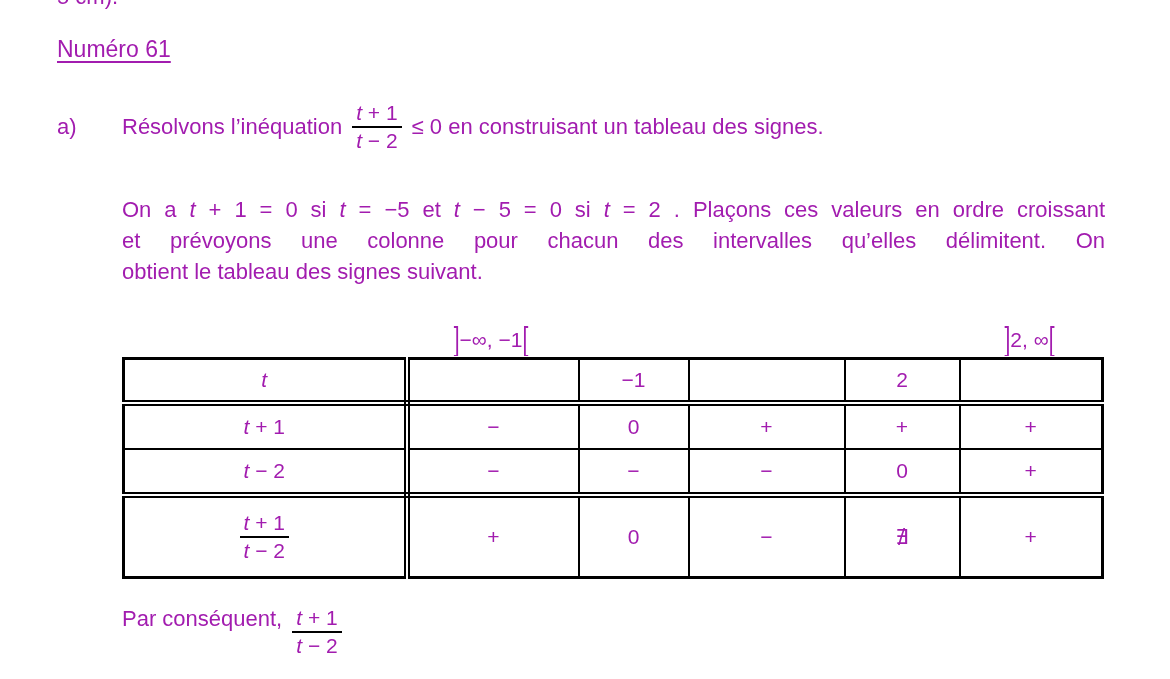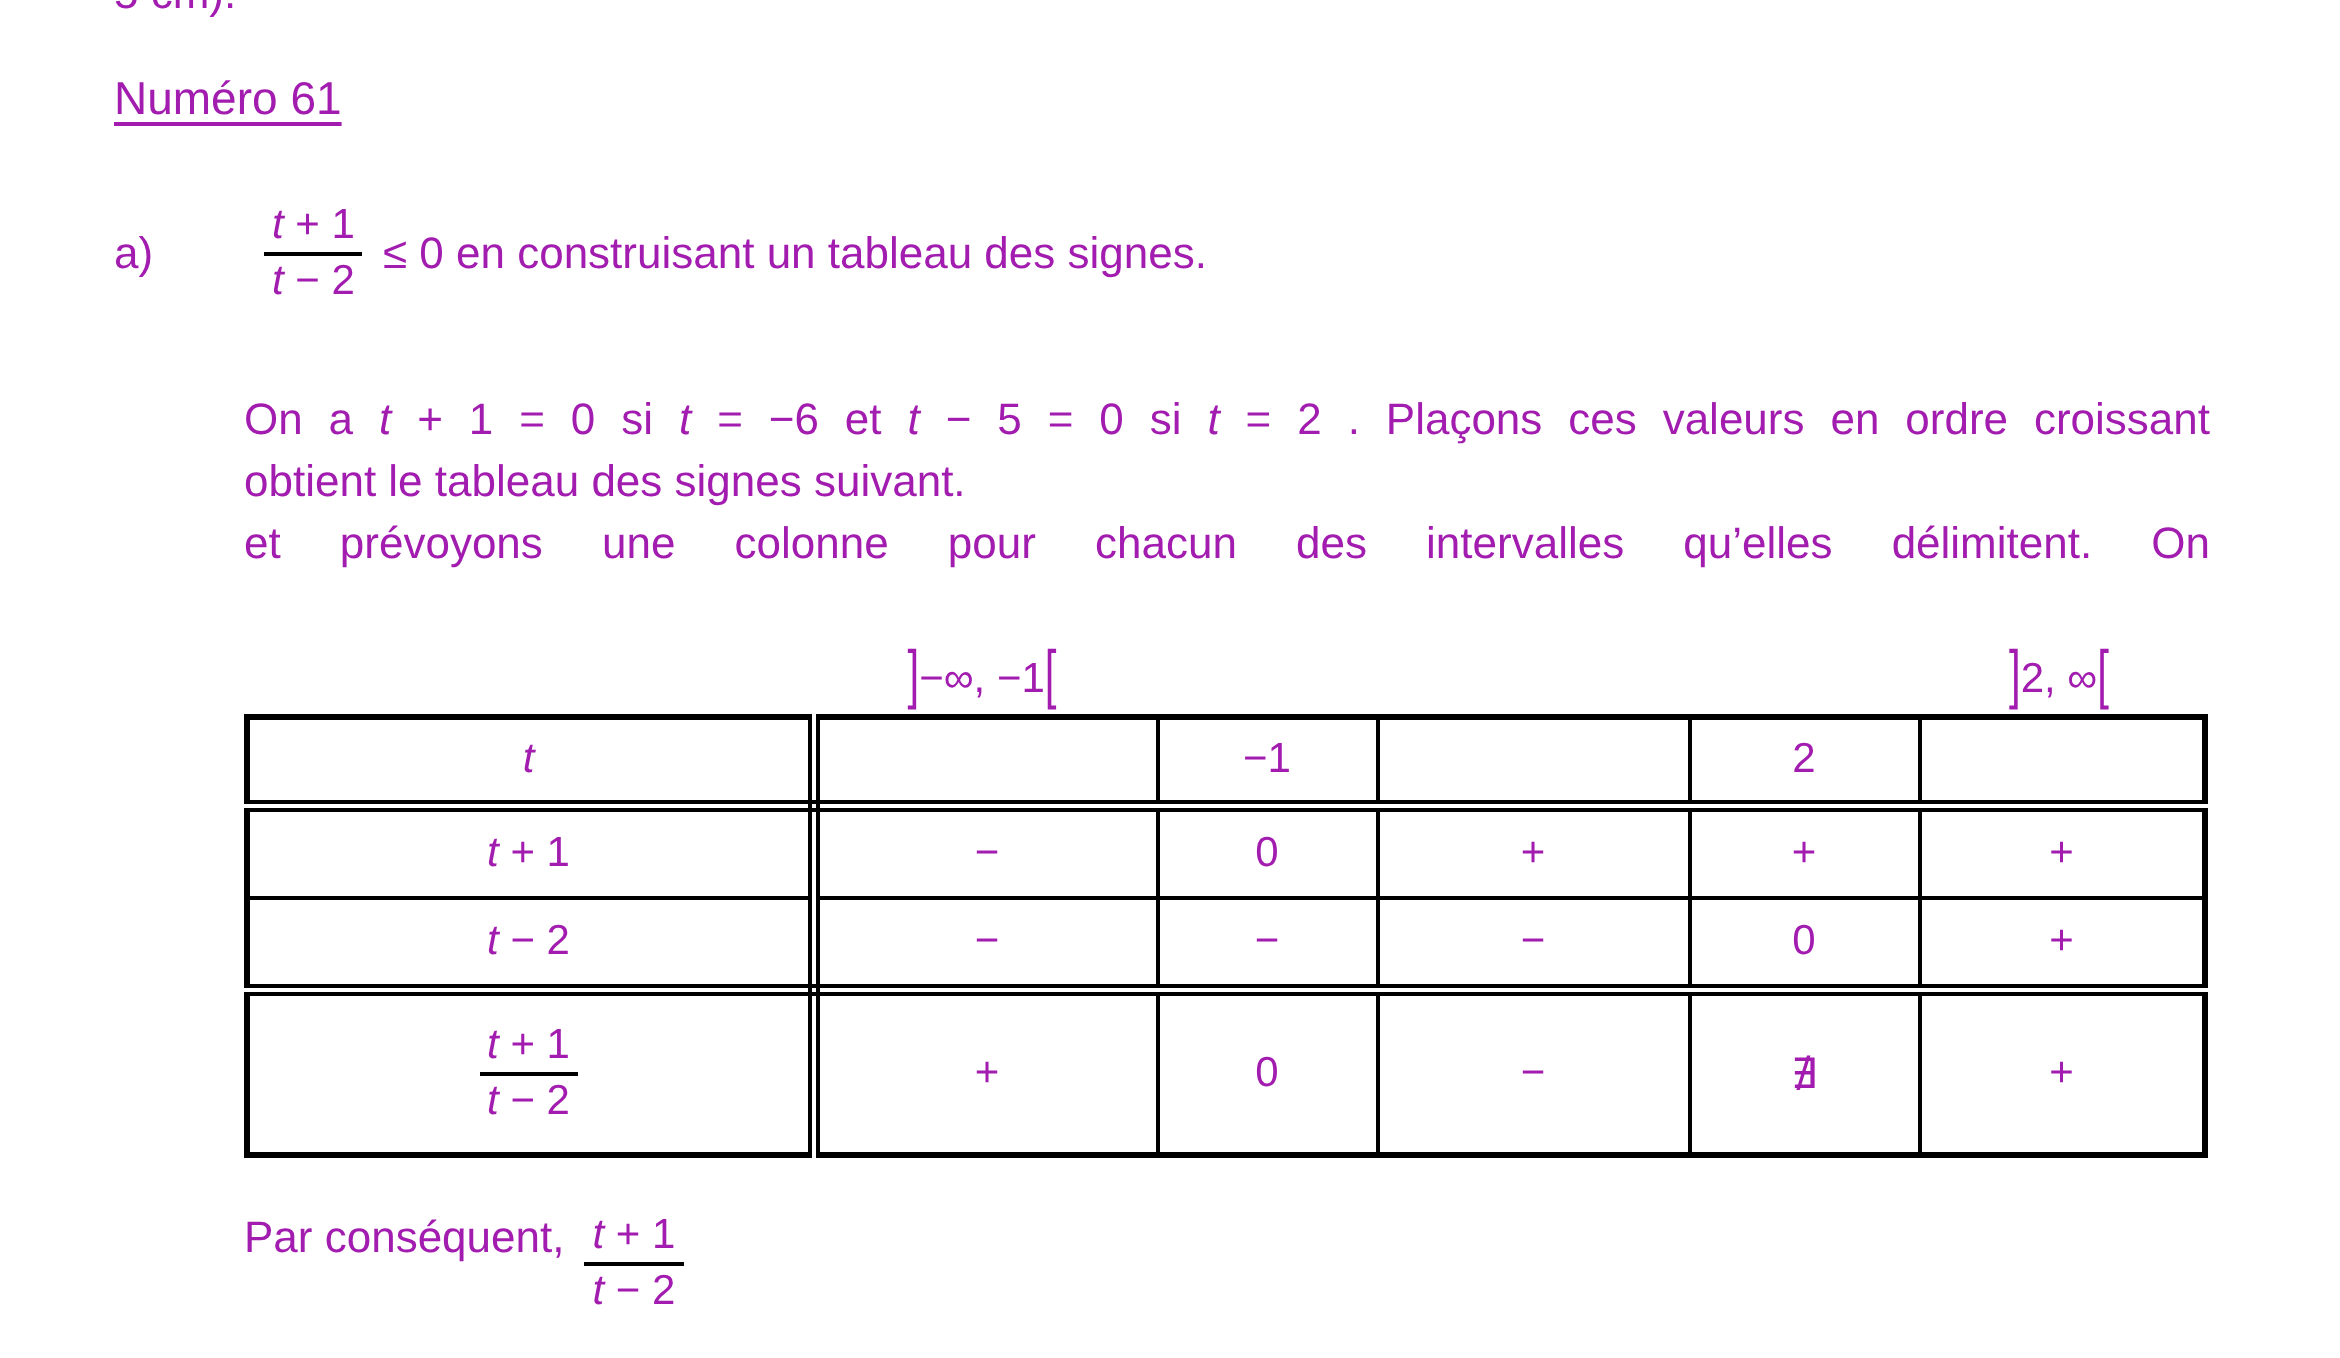--- a/index.html
+++ b/index.html
@@ -47,31 +47,32 @@
 <div class="page">
 
   <div class="top-fragment">
     <span>5 cm).</span>
   </div>
 
   <h2 class="heading">Numéro 61</h2>
 
   <div class="a-line">
     <span class="a-item">a)</span>
+    <span>Résolvons l’inéquation</span>
     <span class="frac">
       <span class="fnum"><span class="it">t</span><span> + 1</span></span>
       <span class="fden"><span class="it">t</span><span> − 2</span></span>
     </span>
     <span><span>≤ 0  en construisant un tableau des signes.</span></span>
   </div>
 
   <div class="paragraph">
-    <div class="pline"><span>On a  </span><span class="it">t</span><span> + 1 = 0  si  </span><span class="it">t</span><span> = −6  et  </span><span class="it">t</span><span> − 5 = 0  si  </span><span class="it">t</span><span> = 2 . Plaçons ces valeurs en ordre croissant</span></div>
+    <div class="pline"><span>On a  </span><span class="it">t</span><span> + 1 = 0  si  </span><span class="it">t</span><span> = −5  et  </span><span class="it">t</span><span> − 5 = 0  si  </span><span class="it">t</span><span> = 2 . Plaçons ces valeurs en ordre croissant</span></div>
+    <div class="pline"><span>et prévoyons une colonne pour chacun des intervalles qu’elles délimitent. On</span></div>
     <div class="pline last"><span>obtient le tableau des signes suivant.</span></div>
-    <div class="pline"><span>et prévoyons une colonne pour chacun des intervalles qu’elles délimitent. On</span></div>
   </div>
 
   <div class="intervals">
     <span class="iv iv-1"><span class="tbr">]</span><span>−∞, −1</span><span class="tbr">[</span></span>
     <span class="iv iv-3"><span class="tbr">]</span><span>2, ∞</span><span class="tbr">[</span></span>
   </div>
 
   <table class="sign-table">
     <colgroup>
       <col style="width:283px">

